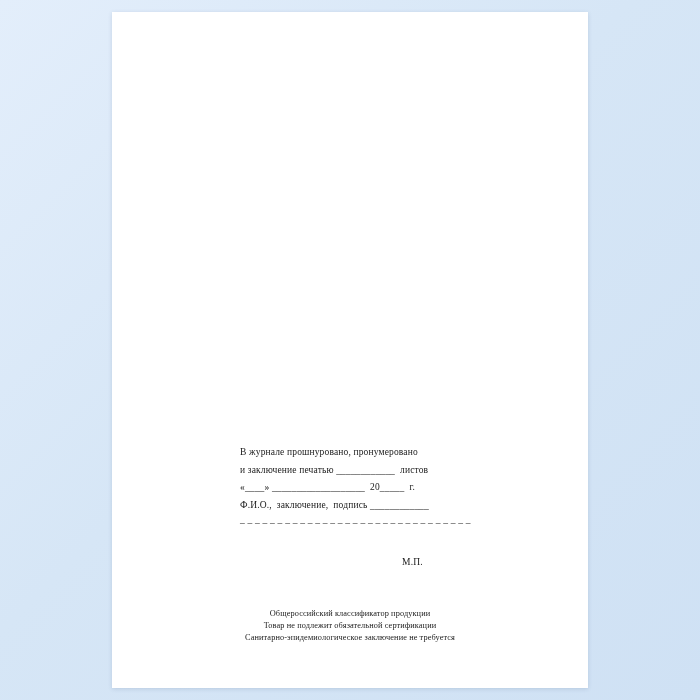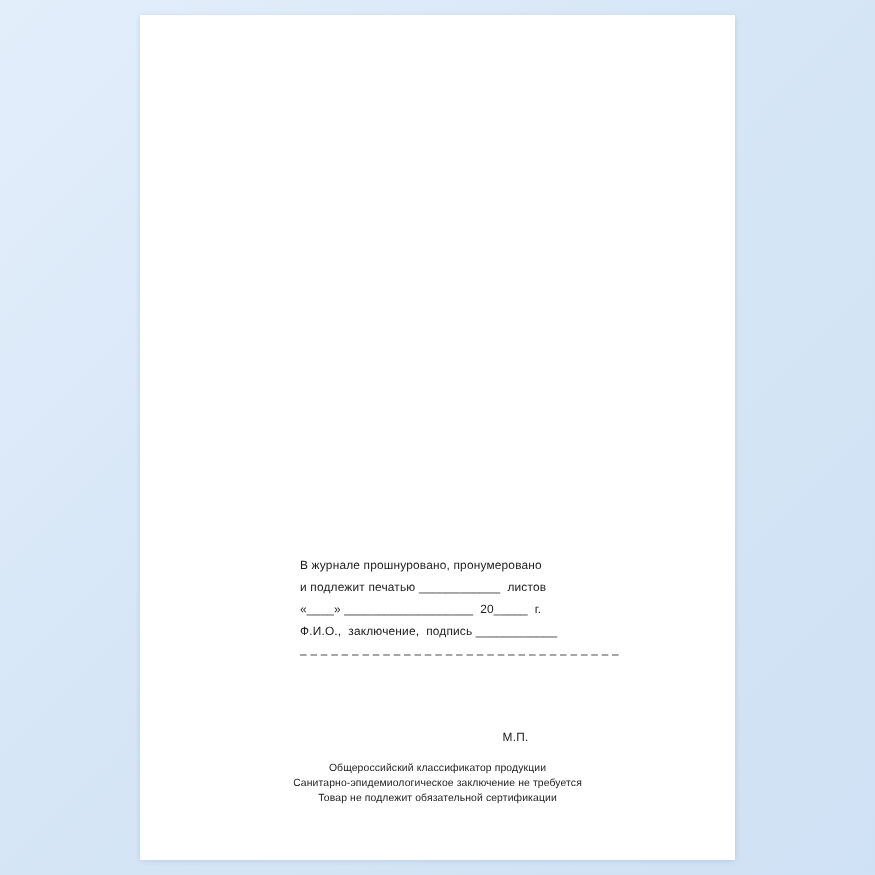--- a/index.html
+++ b/index.html
@@ -11,20 +11,21 @@
     height: 700px;
     background: #dbe9f7;
     font-family: "Liberation Sans", sans-serif;
     overflow: hidden;
   }
   #stage {
     position: relative;
     width: 700px;
     height: 700px;
     background: linear-gradient(135deg, #e3eefb 0%, #d6e6f6 45%, #cfe1f4 100%);
+    font-family: Liberation Serif, serif;
   }
   #page {
     position: absolute;
     left: 112px;
     top: 12px;
     width: 476px;
     height: 676px;
     background: #ffffff;
     box-shadow: 0 1px 4px rgba(60,90,130,0.18);
   }
@@ -52,21 +53,20 @@
     letter-spacing: 0.2px;
     white-space: pre;
   }
   .mp {
     position: absolute;
     left: 290px;
     top: 545px;
     font-size: 9.5px;
     color: #1a1a1a;
     letter-spacing: 0.2px;
-    margin-top: 28px;
   }
   .footer-block {
     position: absolute;
     left: 0;
     top: 596px;
     width: 100%;
     text-align: center;
     color: #1a1a1a;
     font-size: 8.3px;
     line-height: 12.2px;
@@ -78,29 +78,29 @@
 </style>
 </head>
 <body>
 
 <div id="stage">
   <div id="page">
     <div class="page-inner">
 
       <div class="cert-block">
         <div class="cert-line">В журнале прошнуровано, пронумеровано</div>
-        <div class="cert-line">и подлежит печатью ____________  листов</div>
+        <div class="cert-line">и заключение печатью ____________  листов</div>
         <div class="cert-line">«____» ___________________  20_____  г.</div>
         <div class="cert-line">Ф.И.О.,  заключение,  подпись ____________</div>
         <div class="cert-dashes">– – – – – – – – – – – – – – – – – – – – – – – – – – – – – – –</div>
       </div>
 
       <div class="mp">М.П.</div>
 
       <div class="footer-block">
         <div class="footer-line">Общероссийский классификатор продукции</div>
+        <div class="footer-line">Товар не подлежит обязательной сертификации</div>
         <div class="footer-line">Санитарно-эпидемиологическое заключение не требуется</div>
-        <div class="footer-line">Товар не подлежит обязательной сертификации</div>
       </div>
 
     </div>
   </div>
 </div>
 
 </body></html>

